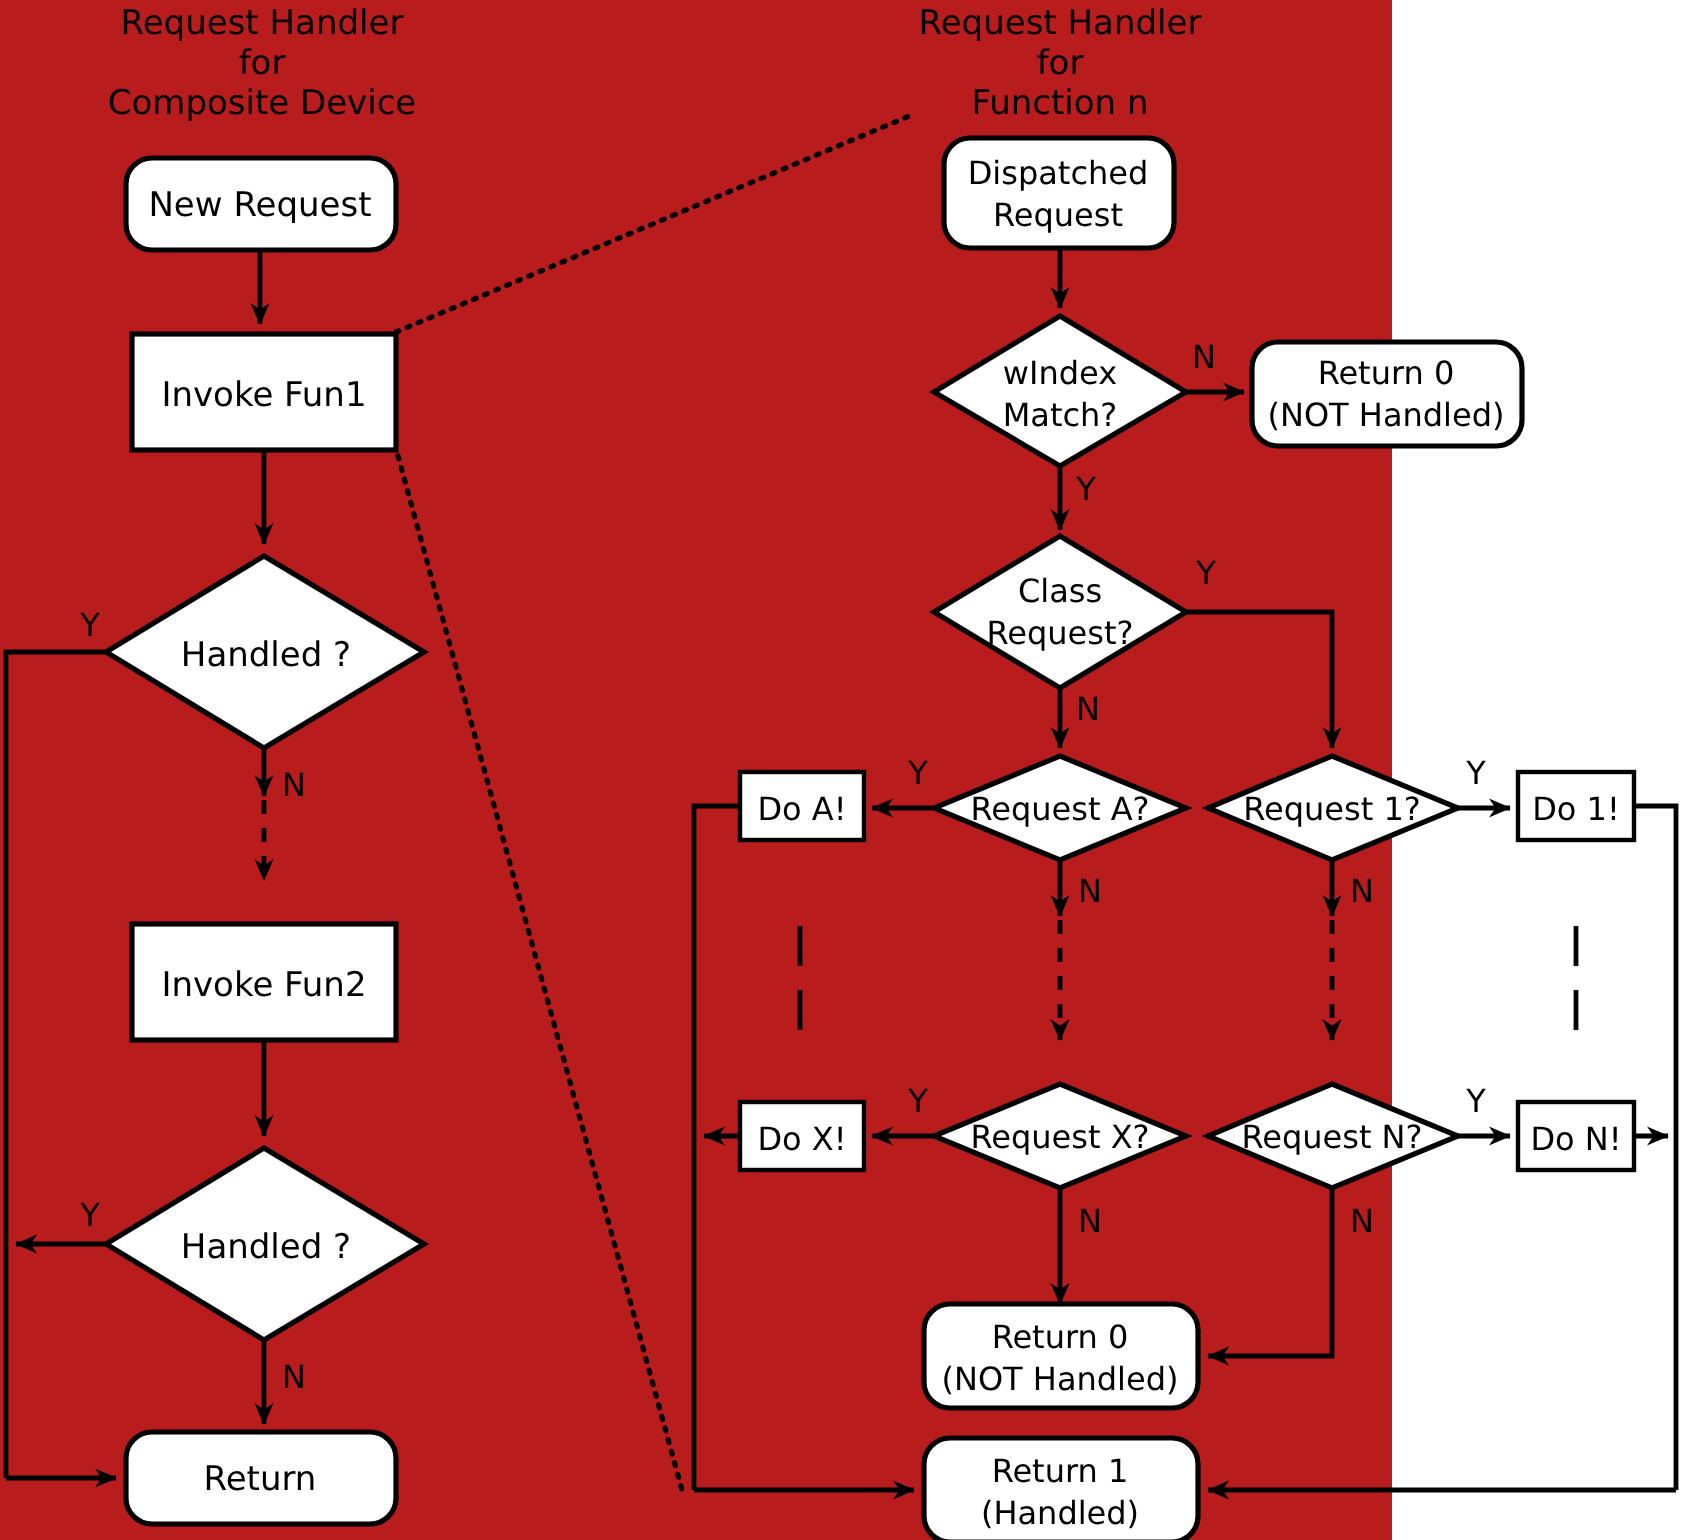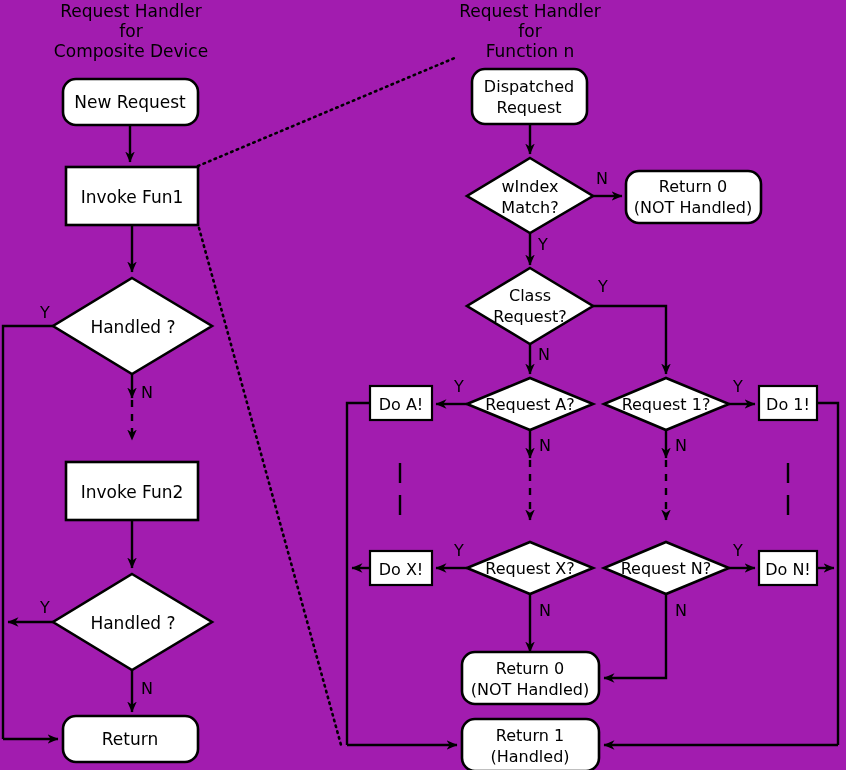--- a/index.html
+++ b/index.html
@@ -1,17 +1,17 @@
 <!DOCTYPE html>
 <html><head>
 <meta charset="utf-8">
 <style>
   html,body{margin:0;padding:0;background:#ffffff;}
   body{width:846px;height:770px;overflow:hidden;font-family:"DejaVu Sans",sans-serif;}
-  #stage{position:relative;width:846px;height:770px;background:#a21caf;}
+  #stage{position:relative;width:696px;height:770px;background:#b91c1c;}
   svg{display:block;width:846px;height:770px;}
   .shape{fill:#ffffff;stroke:#000000;stroke-width:2.6;}
   .shape-thin{fill:#ffffff;stroke:#000000;stroke-width:2.2;}
   .conn{stroke:#000000;stroke-width:2.4;fill:none;}
   .conn-dash{stroke:#000000;stroke-width:2.4;fill:none;stroke-dasharray:7 7;}
   .conn-dot{stroke:#000000;stroke-width:2.6;fill:none;stroke-dasharray:1.5 4.5;stroke-linecap:round;}
   .tick{stroke:#000000;stroke-width:2.4;fill:none;stroke-linecap:butt;}
   text{font-family:"DejaVu Sans",sans-serif;fill:#000000;}
   .t-title{font-size:17px;text-anchor:middle;}
   .t-node{font-size:17px;text-anchor:middle;}

